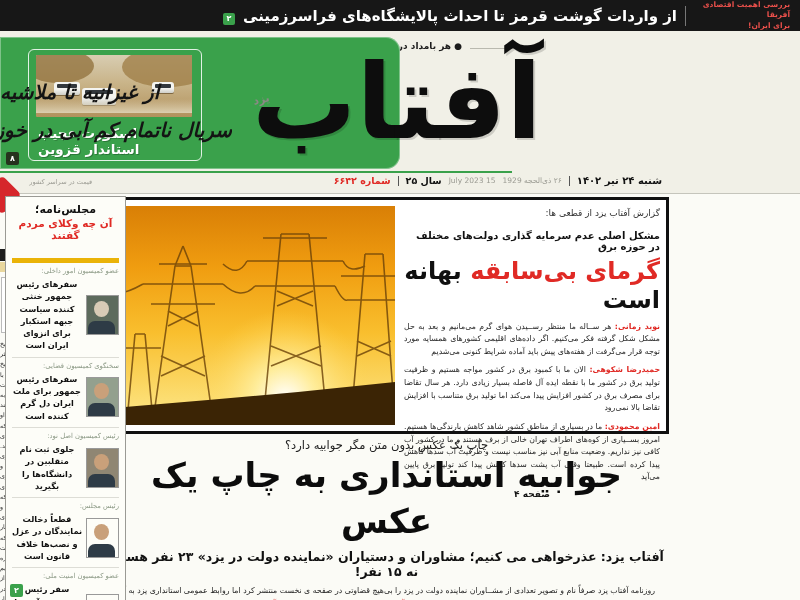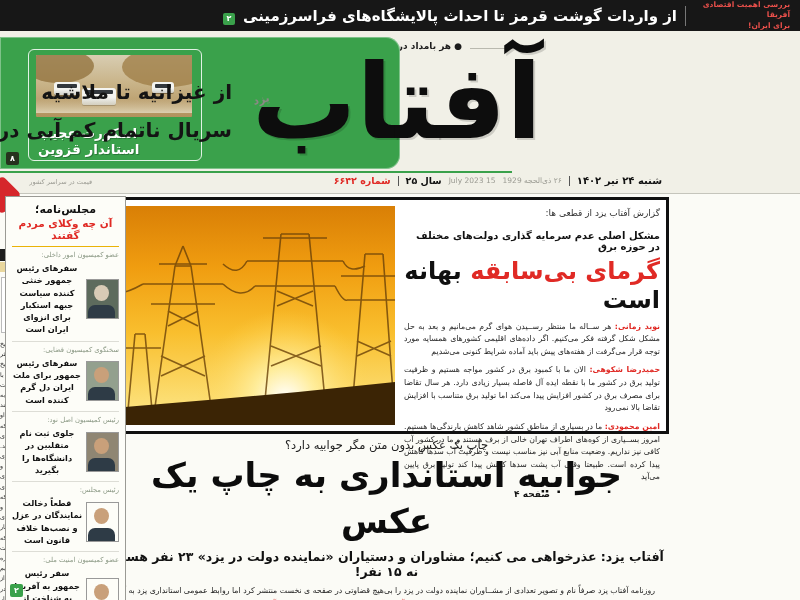--- a/index.html
+++ b/index.html
@@ -15,21 +15,21 @@
   .badge { display:inline-flex; align-items:center; justify-content:center; font-size:8px; font-weight:bold; color:#fff; border-radius:2px; }
   .badge-top { width:12px; height:12px; background:#3aa14b; margin-top:6px; }
 
   
   .masthead { position:absolute; top:31px; right:0; width:800px; height:163px; background:#f1f0e7; border-bottom:1px solid #c5c5bc; }
   .slogan-rule { position:absolute; top:17px; right:280px; left:0; height:1px; background:#b9b9af; }
   .slogan { position:absolute; top:10px; right:330px; background:#f1f0e7; padding:0 8px; font-size:9px; font-weight:bold; color:#1c1c1c; }
   .green-block { position:absolute; top:6px; left:0; width:400px; height:132px; background:#3aa14b; border-radius:0 14px 14px 0; box-shadow:inset 0 0 0 1px rgba(255,255,255,.35); }
   .logo { position:absolute; top:-4px; right:218px; width:370px; text-align:center; font-size:104px; font-weight:bold; color:#0d0d0d; line-height:1.45; letter-spacing:-4px; text-shadow:2px 2px 0 rgba(0,0,0,.15); }
   .logo-mark { position:absolute; top:62px; right:530px; font-size:11px; color:#8a8a84; font-weight:bold; transform:rotate(-12deg); }
-  .mast-heads { position:absolute; top:42px; right:568px; width:232px; overflow:hidden; text-align:right; direction:rtl; }
+  .mast-heads { position:absolute; top:42px; right:568px; width:232px; overflow:hidden; text-align:left; direction:rtl;font-style:italic; }
   .mast-heads div { white-space:nowrap; font-weight:bold; color:#141414; font-size:20px; line-height:1.9; letter-spacing:-.5px; }
   .promo { position:absolute; top:12px; left:28px; width:174px; height:112px; border:1px solid rgba(255,255,255,.85); border-radius:6px; padding:5px 9px; }
   .promo-photo { position:relative; width:156px; height:62px; background:linear-gradient(180deg,#d8cdb2 0%,#c9b489 45%,#b2925d 100%); overflow:hidden; border-radius:1px; }
   .hill { position:absolute; border-radius:50%; background:#a08048; opacity:.8; }
   .hill.h1 { width:90px; height:40px; top:-8px; right:-20px; }
   .hill.h2 { width:70px; height:34px; top:-6px; left:-12px; background:#93744０; background:#937440; }
   .car { position:absolute; width:26px; height:13px; background:linear-gradient(180deg,#f4f4f0 55%, #cfcfc8 100%); border-radius:3px 3px 2px 2px; box-shadow:0 1px 0 rgba(60,40,10,.5); }
   .car::before { content:""; position:absolute; top:2px; left:3px; right:3px; height:4px; background:#33383d; border-radius:1px; }
   .car.c1 { bottom:12px; left:46px; width:34px; height:17px; }
   .car.c2 { bottom:22px; left:18px; }
@@ -83,21 +83,21 @@
   .a2-kicker { font-size:11.5px; color:#222; }
   .a2-headline { font-size:34px; font-weight:bold; color:#0c0c0c; letter-spacing:-1.5px; line-height:1.35; margin-top:1px; }
   .a2-subhead { font-size:12.5px; font-weight:bold; color:#111; margin-top:4px; letter-spacing:-.3px; }
   .a2-body { font-size:7.8px; line-height:1.65; text-align:justify; margin-top:6px; padding:0 14px; }
   .a2-body .b { color:#1f1f1f; }
   .a2-body .r { color:#e02a25; }
 
   
   .sidebar { position:absolute; top:196px; left:5px; width:121px; height:404px; border:1px solid #9a9a94; border-bottom:none; background:#fdfdf8; padding:6px 6px 0; direction:rtl; overflow:hidden; }
   .sb-title1 { text-align:center; font-size:11px; font-weight:bold; color:#111; }
-  .sb-title2 { text-align:center; font-size:10.5px; font-weight:bold; color:#e02a25; margin-top:1px; padding-bottom:5px; border-bottom:1px solid #eab308; }
+  .sb-title2 { text-align:center; font-size:10.5px; font-weight:bold; color:#e02a25; margin-top:1px; padding-bottom:17px; border-bottom:5px solid #eab308; }
   .sb-item { padding:4px 0 5px; border-bottom:1px solid #ddddd6; }
   .sb-item:last-of-type { border-bottom:none; }
   .sb-label { font-size:6.8px; color:#8a9884; text-align:right; margin-bottom:3px; }
   .sb-row { display:flex; flex-direction:row; gap:4px; align-items:center; }
   .avatar { width:33px; height:40px; flex:none; position:relative; overflow:hidden; border:1px solid #999; }
   .avatar::before { content:""; position:absolute; top:5px; right:9px; width:15px; height:16px; border-radius:50%; background:#c9a07a; }
   .avatar::after { content:""; position:absolute; bottom:0; right:3px; width:27px; height:13px; border-radius:7px 7px 0 0; background:#2e3b46; }
   .sb-item:nth-of-type(1) .avatar { background:#8a9a7e; }
   .sb-item:nth-of-type(2) .avatar { background:#7d9b84; }
   .sb-item:nth-of-type(3) .avatar { background:#5d6b5d; }

